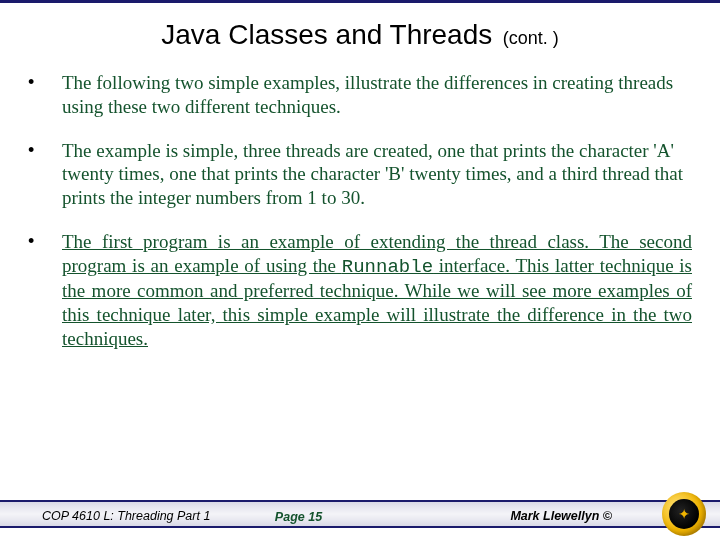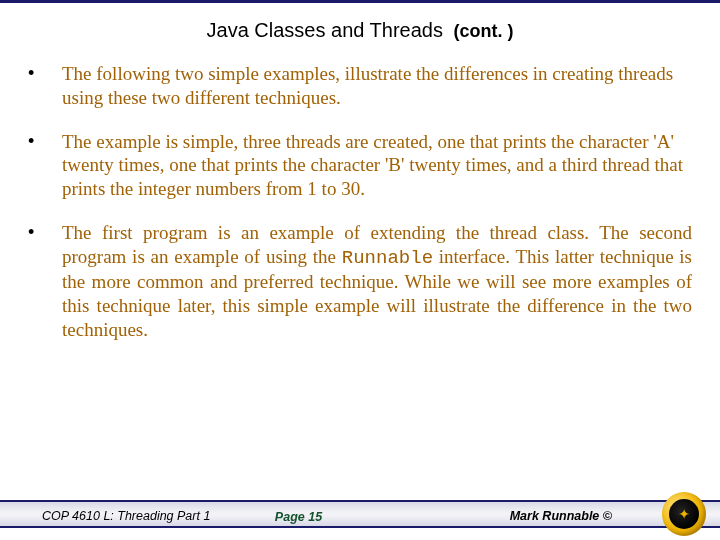--- a/index.html
+++ b/index.html
@@ -13,28 +13,28 @@
     width: 720px;
     height: 540px;
     position: relative;
     border-top: 3px solid #1a1a6b;
   }
   .title-area {
     text-align: center;
     padding: 16px 20px 8px 20px;
   }
   .title {
-    font-size: 20px;
+    font-size: 28px;
     font-weight: 400;
     color: #000;
     display: inline;
   }
   .title-suffix {
     font-size: 18px;
-    font-weight: 700;
+    font-weight: 400;
     color: #000;
     display: inline;
     margin-left: 6px;
   }
   .content {
     padding: 12px 28px 0 28px;
   }
   .bullet-row {
     display: flex;
     margin-bottom: 20px;
@@ -42,25 +42,26 @@
   .bullet-mark {
     font-size: 18px;
     width: 34px;
     flex-shrink: 0;
     line-height: 1.3;
   }
   .bullet-text {
     font-family: "Times New Roman", Times, serif;
     font-size: 19px;
     line-height: 1.25;
-    color: #a16207;
+    color: #14532d;
     flex: 1;
   }
   .bullet-text.justify {
     text-align: justify;
+    text-decoration: underline;
   }
   .mono {
     font-family: "Courier New", Courier, monospace;
   }
   .footer {
     position: absolute;
     left: 0;
     bottom: 0;
     width: 720px;
     height: 50px;
@@ -167,21 +168,21 @@
         <span>The first program is an example of extending the thread class. The second program is an example of using the </span><span class="mono">Runnable</span><span> interface.  This latter technique is the more common and preferred technique.  While we will see more examples of this technique later, this simple example will illustrate the difference in the two techniques.</span>
       </div>
     </div>
 
   </div>
 
   <div class="footer">
     <div class="footer-bar"></div>
     <div class="footer-left">COP 4610 L: Threading Part 1</div>
     <div class="footer-center">Page 15</div>
-    <div class="footer-right">Mark Runnable ©</div>
+    <div class="footer-right">Mark Llewellyn ©</div>
     <div class="logo">
       <div class="logo-circle">
         <div class="logo-inner">
           <span class="logo-star">✦</span>
         </div>
       </div>
     </div>
   </div>
 
 </div>

